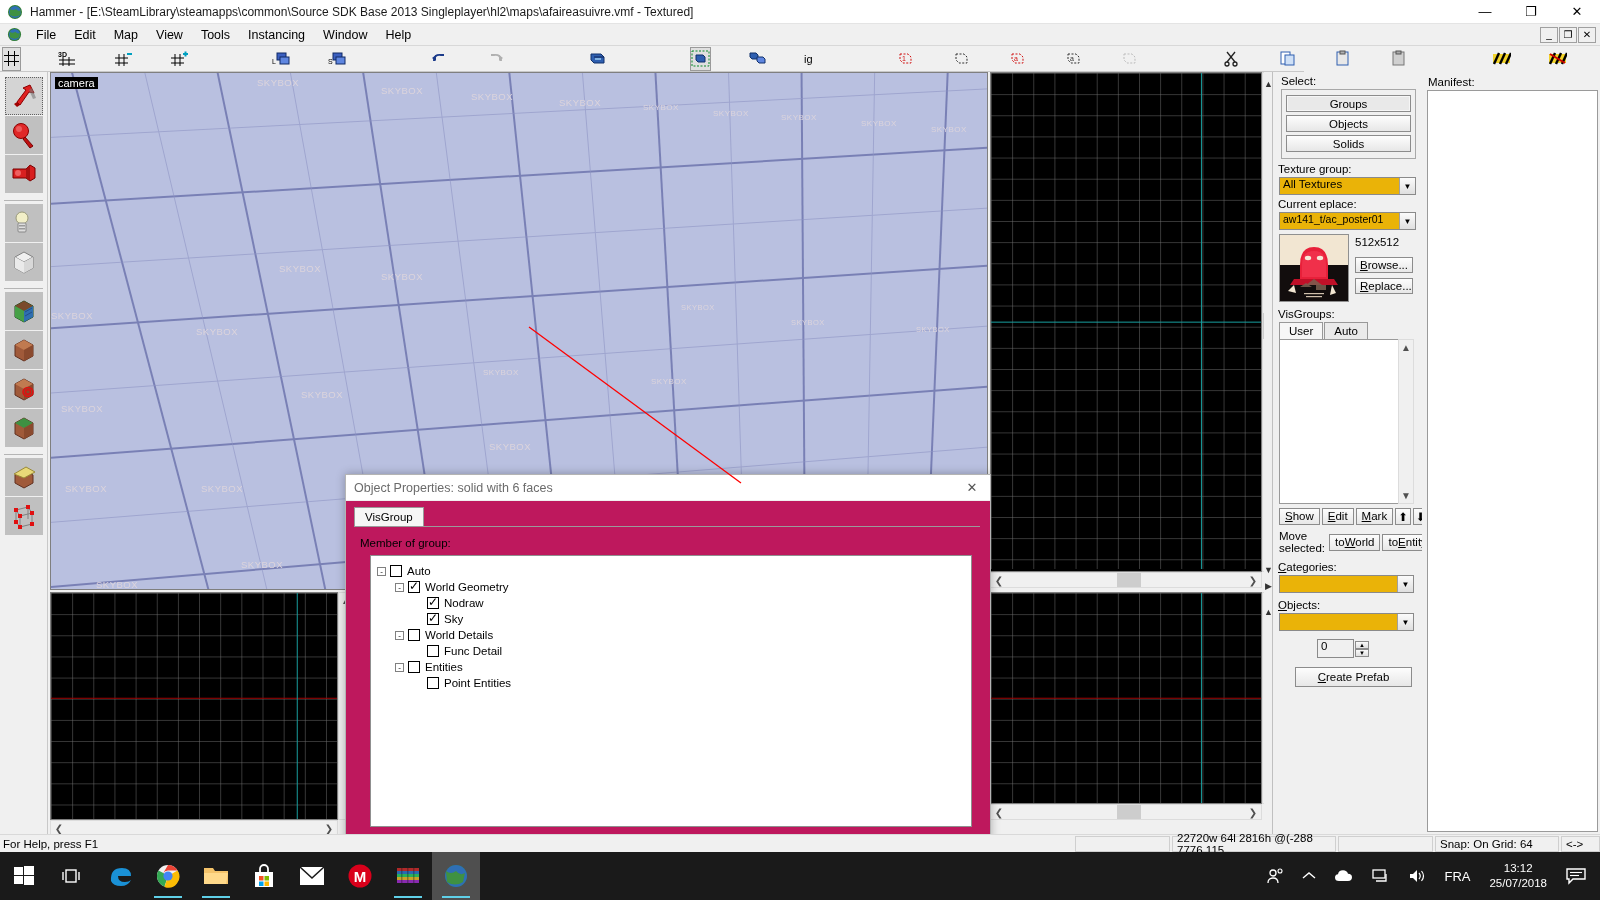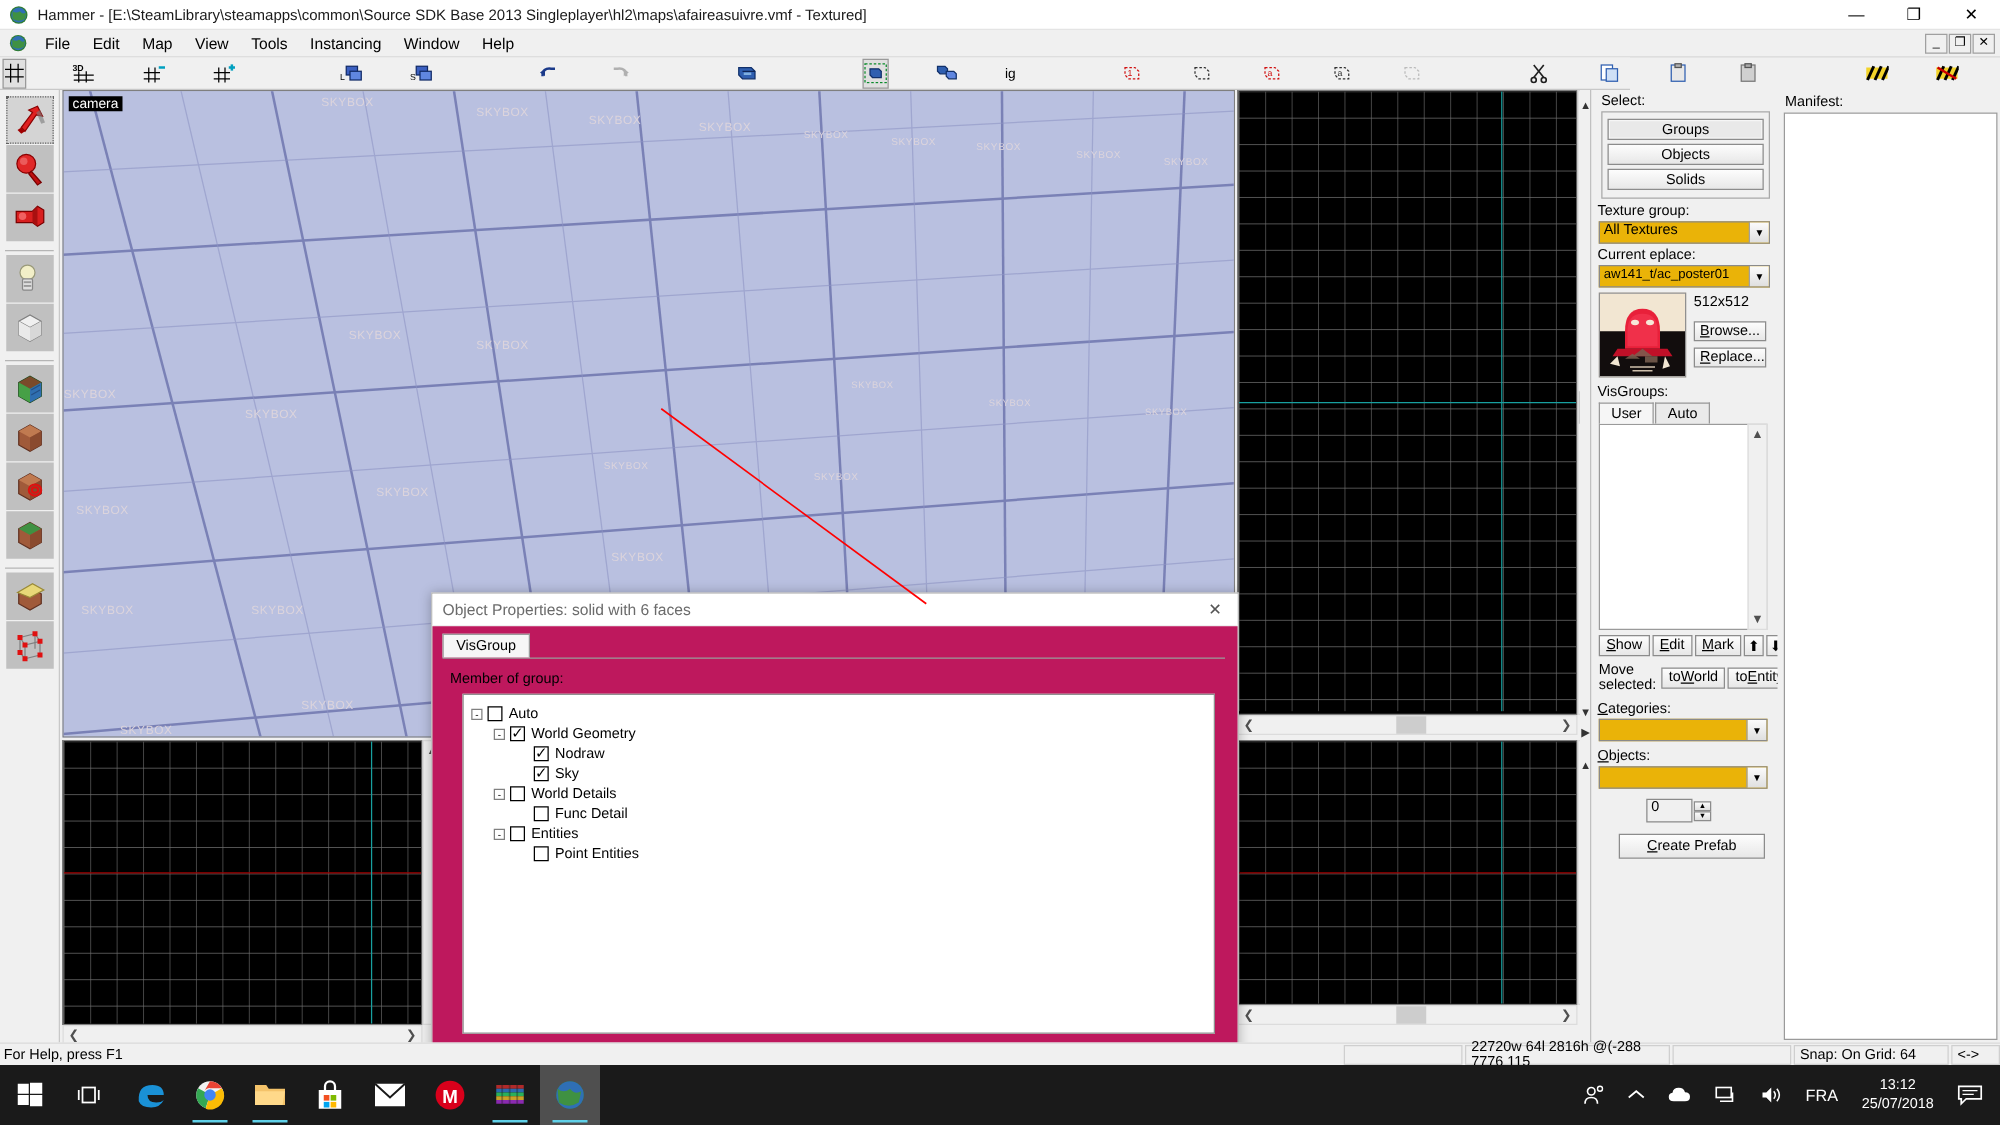--- a/index.html
+++ b/index.html
@@ -152,21 +152,21 @@
     font-family:"Liberation Sans",sans-serif; }
   .tcheck { width:12px; height:12px; border:1px solid #000; background:#fff;
     margin-right:5px; position:relative; }
   .tcheck.on::after { content:"✓"; position:absolute; left:0px; top:-3px;
     font-size:12px; color:#000; line-height:14px; }
   .dots { width:14px; }
 
   
   .hstatus { position:absolute; left:0; top:834px; width:1600px; height:18px;
     background:#f0f0f0; display:flex; align-items:center;
-    border-top:1px solid #d9d9d9; font-size:11.5px; }
+    border-top:1px solid #d9d9d9; font-size:11.5px;justify-content:flex-end; }
   .sp { border:1px solid #cfcfcf; height:16px; display:flex; align-items:center;
     padding:0 4px; margin-left:2px; color:#000; }
 
   
   .taskbar { position:absolute; left:0; top:852px; width:1600px; height:48px;
     background:#1a1a1a; display:flex; align-items:center; }
   .start { width:48px; height:48px; display:flex; align-items:center; justify-content:center; }
   .searchbox { width:330px; height:48px; background:#fff; display:flex;
     align-items:center; padding-left:12px; color:#2b2b2b; font-size:13px; }
   .tsk-icon { width:48px; height:48px; display:flex; align-items:center;

